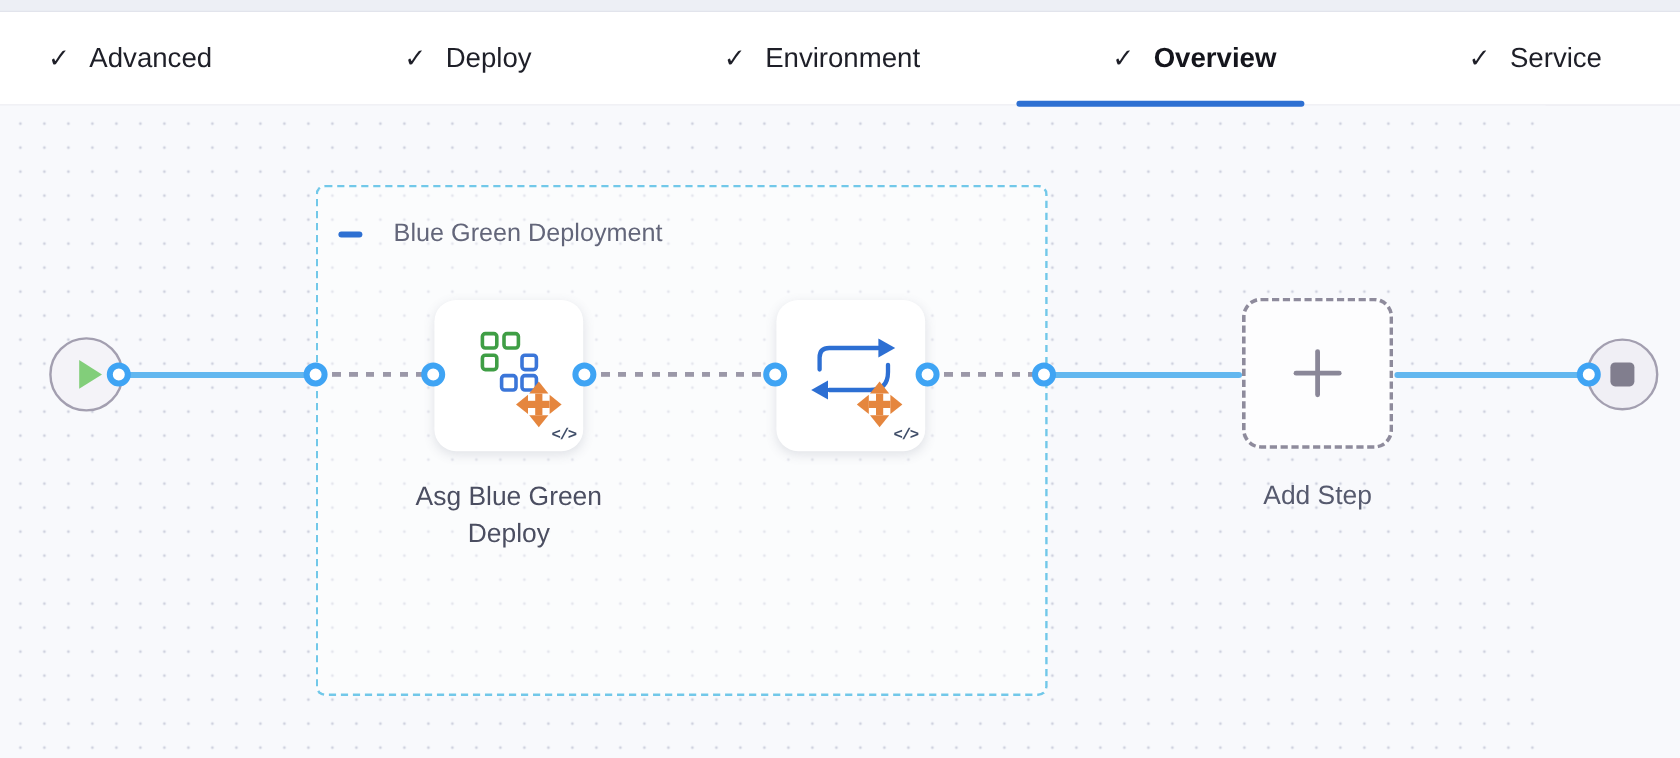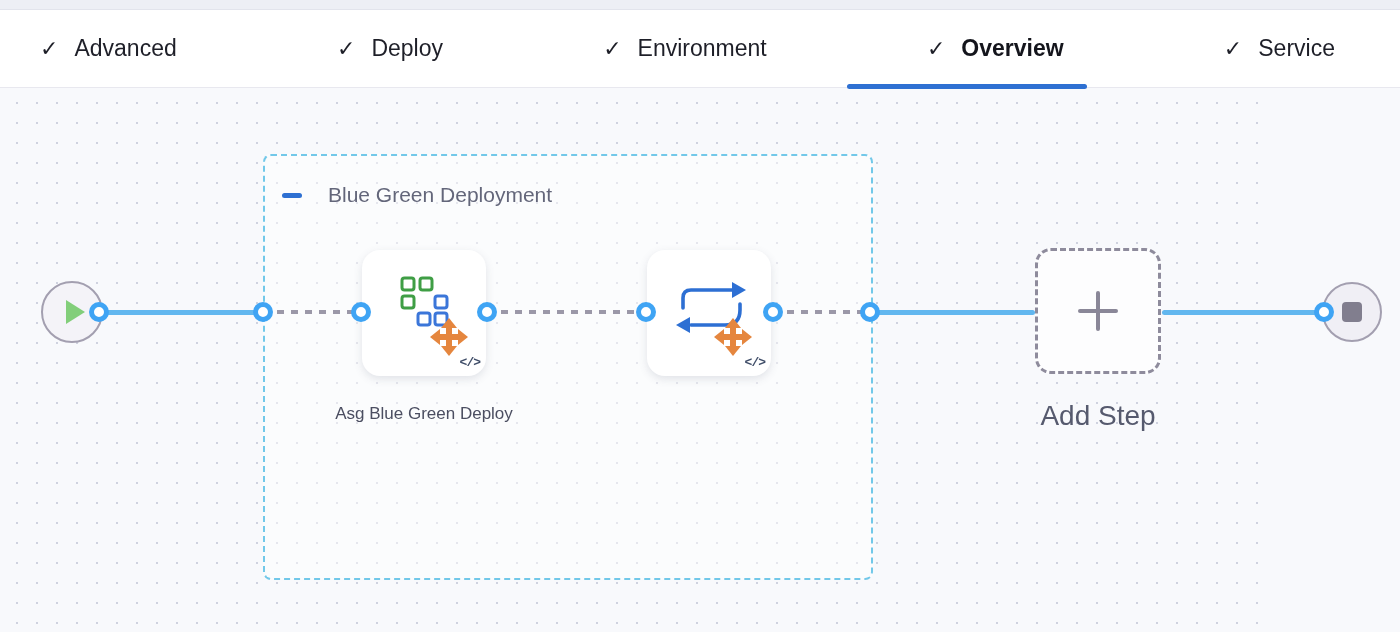--- a/index.html
+++ b/index.html
@@ -11,21 +11,21 @@
   .tabbar{position:absolute;left:0;top:10px;width:100%;height:78px;background:#ffffff;border-bottom:1px solid #e8e8ef;box-sizing:border-box;display:flex;align-items:center;justify-content:space-between;padding:0 65px 0 40px;}
   .tab{display:flex;align-items:center;gap:16px;font-size:23px;font-weight:500;color:#1e1f28;cursor:pointer;white-space:nowrap;}
   .tab.active{font-weight:700;color:#14151c;}
   .tab .check{font-size:22px;font-weight:700;color:#1e1f28;}
   .tab-underline{position:absolute;left:847px;top:84px;width:240px;height:5px;background:#2e70d2;border-radius:4px;z-index:10;}
 
   
   .canvas{position:absolute;left:0;top:88px;width:1272px;height:544px;
     background-color:#f8f9fc;
     background-image:radial-gradient(circle,#cfd2df 1.1px,transparent 1.4px);
-    background-size:20px 20px;background-position:7px 5px;}
+    background-size:20px 20px;background-position:7px 5px;padding-left:16px;}
 
   .group-box{position:absolute;left:263px;top:66px;width:610px;height:426px;border:2px dashed #72c8e9;border-radius:8px;background:rgba(255,255,255,0.45);box-sizing:border-box;z-index:1;}
   .group-header{position:absolute;left:17px;top:26px;display:flex;align-items:center;gap:26px;height:26px;}
   .collapse-minus{width:20px;height:5px;background:#2e70d2;border-radius:3px;cursor:pointer;}
   .group-title{font-size:21px;color:#63667a;}
 
   .conn{position:absolute;z-index:2;}
   .conn.solid{top:221.5px;height:5px;background:#62b7ef;border-radius:2.5px;}
   .conn.dashed{top:222px;height:4px;background:repeating-linear-gradient(90deg,#9b98a8 0 7px,transparent 7px 14px);}
 
@@ -36,30 +36,30 @@
   .end-node{left:1322px;top:194px;width:60px;height:60px;background:#f0eff5;}
   .play-triangle{width:0;height:0;border-left:19px solid #82ce7a;border-top:12px solid transparent;border-bottom:12px solid transparent;margin-left:7px;}
   .stop-square{width:20px;height:20px;background:#817e8e;border-radius:4px;}
 
   .step-card{position:absolute;top:162px;width:124px;height:126px;background:#ffffff;border-radius:18px;box-shadow:0 3px 9px rgba(90,92,120,0.16);z-index:3;cursor:pointer;}
   .step-card svg{position:absolute;left:0;top:0;}
   .card-1{left:362px;}
   .card-2{left:647px;}
   .code-badge{position:absolute;right:6px;bottom:6px;font-family:"Liberation Mono","DejaVu Sans Mono",monospace;font-size:13px;font-weight:700;color:#3f4d68;letter-spacing:-1px;}
 
-  .step-label{position:absolute;top:310px;width:200px;text-align:center;font-size:17px;line-height:31px;color:#4b4e61;z-index:3;}
+  .step-label{position:absolute;top:310px;width:200px;text-align:center;font-size:22px;line-height:31px;color:#4b4e61;z-index:3;}
   .label-1{left:324px;}
   .label-2{left:609px;}
 
   .add-step-box{position:absolute;left:1035px;top:160px;width:126px;height:126px;border:3px dashed #8e8b9c;border-radius:16px;background:#fdfdfe;box-sizing:border-box;display:flex;align-items:center;justify-content:center;z-index:3;cursor:pointer;}
   .plus-icon{position:relative;width:40px;height:40px;}
   .plus-icon::before,.plus-icon::after{content:"";position:absolute;background:#8a8798;border-radius:2px;}
   .plus-icon::before{left:0;top:18px;width:40px;height:4px;}
   .plus-icon::after{left:18px;top:0;width:4px;height:40px;}
-  .add-step-label{position:absolute;left:1035px;top:312px;width:126px;text-align:center;font-size:28px;color:#565a6e;z-index:3;}
+  .add-step-label{position:absolute;left:1035px;top:312px;width:126px;text-align:center;font-size:22px;color:#565a6e;z-index:3;}
 </style>
 </head>
 <body>
 
 <div class="page">
 
   <div class="top-strip"></div>
 
   <div class="tabbar">
     <div class="tab">

